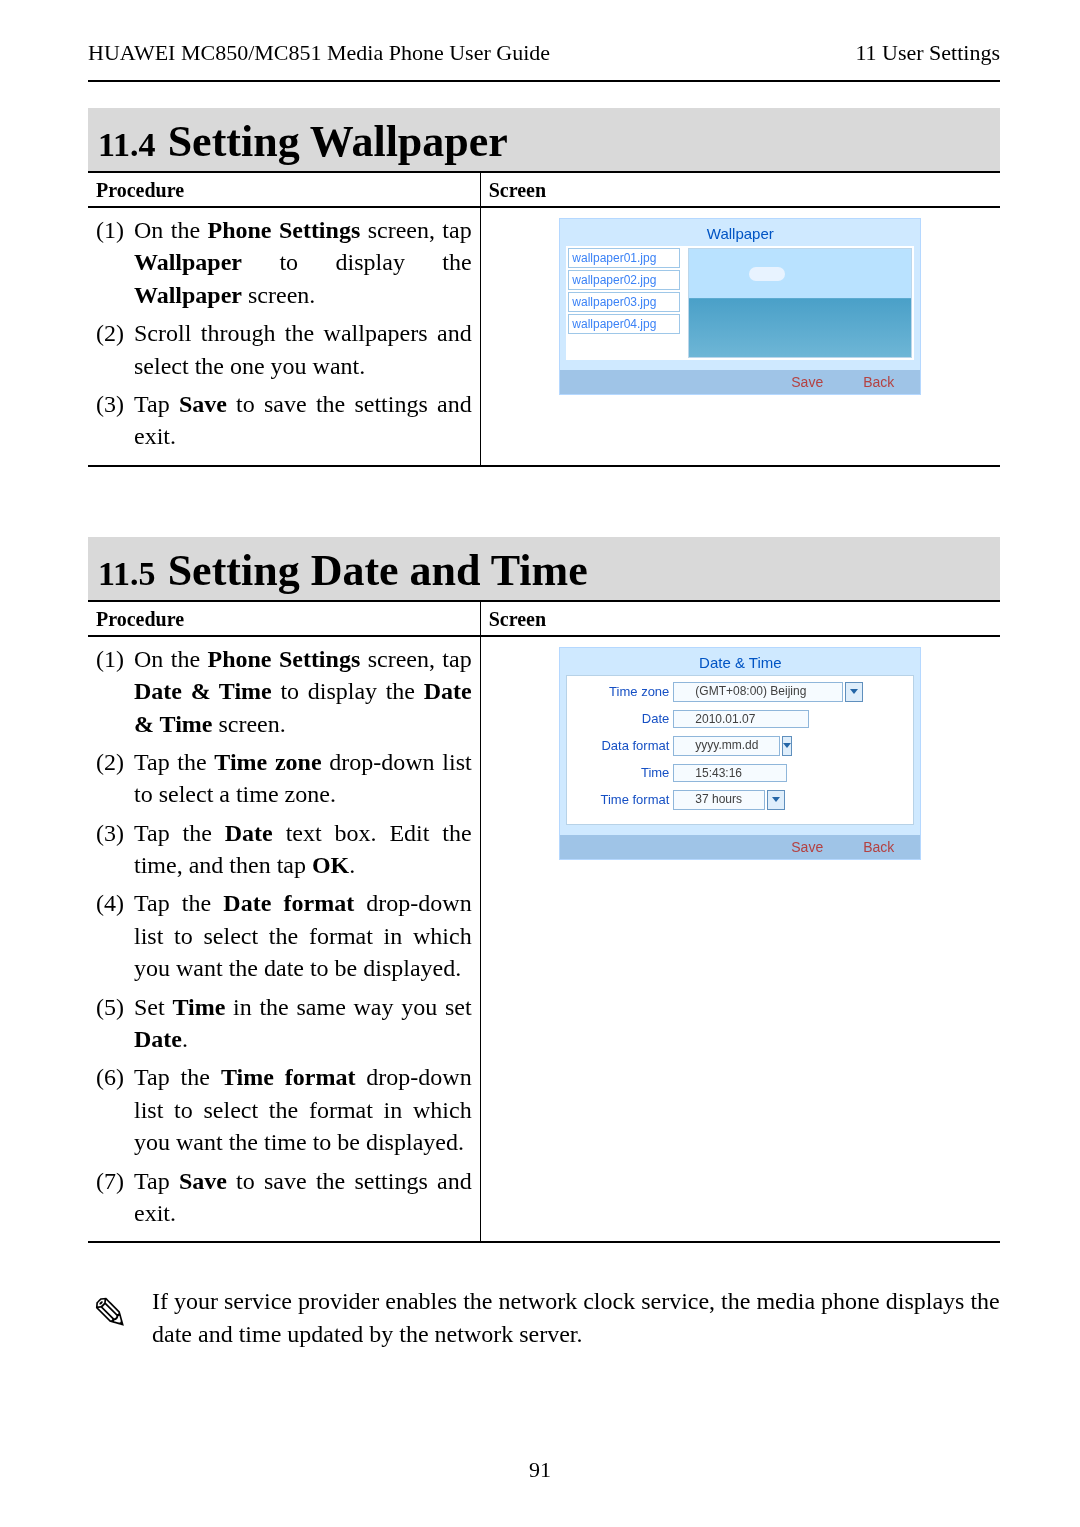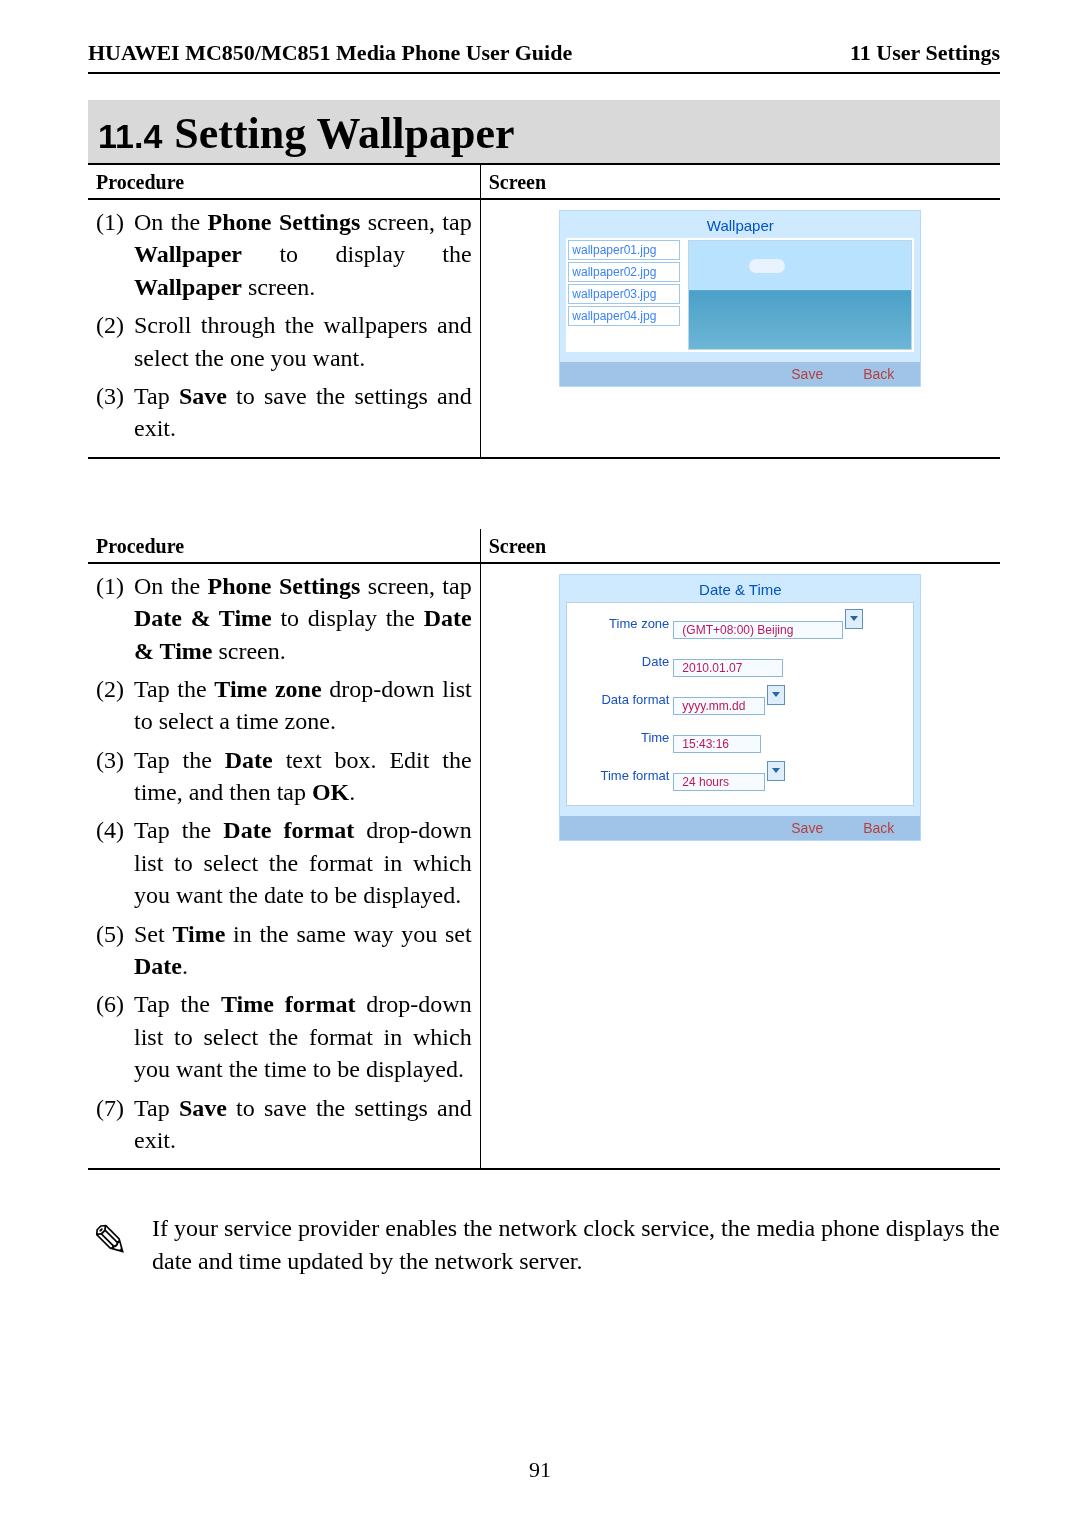--- a/index.html
+++ b/index.html
@@ -13,32 +13,31 @@
     font-size: 24px;
   }
   .page {
     padding: 40px 80px 0 88px;
   }
   .header-row {
     display: flex;
     justify-content: space-between;
     font-size: 22px;
     border-bottom: 2px solid #000;
-    padding-bottom: 6px;
+    padding-bottom: 14px;
     margin-bottom: 26px;
-    font-weight: bold;
   }
   .section-heading {
     background: #d9d9d9;
     border-bottom: 2px solid #000;
     padding: 8px 8px 4px 10px;
     margin-bottom: 0;
   }
   .section-heading span.num {
-    font-family: Liberation Sans, sans-serif;
+    font-family: Liberation Serif, serif;
     font-weight: 900;
     font-size: 34px;
   }
   .section-heading span.title {
     font-weight: bold;
     font-size: 44px;
     margin-left: 6px;
   }
   table.proc {
     border-collapse: collapse;
@@ -146,25 +145,24 @@
     font-size: 13px;
   }
   .phone2 .row .lbl {
     width: 94px;
     text-align: right;
     color: #1650c4;
     padding-right: 4px;
   }
   .phone2 .row .val {
     border: 1px solid #8fb6da;
-    padding: 1px 8px;
-    color: #be185d;
+    padding: 1px 21px;
+    color: #404040;
     font-size: 12px;
     background: #f6fbff;
-    margin-top: 12px;
   }
   .phone2 .row .sel {
     width: 150px;
     display: flex;
   }
   .phone2 .row .sel .val { flex: 1; }
   .phone2 .row .drop {
     width: 16px; height: 18px; border: 1px solid #5f8fbd;
     background: #dfeefb; margin-left: 2px;
     display: flex; align-items: center; justify-content: center;
@@ -253,20 +251,24 @@
             <div class="btn">Back</div>
           </div>
         </div>
       </td>
     </tr>
   </tbody>
     </table>
 
   <div style="height:70px"></div>
 
+  <div class="section-heading">
+    <span class="num">11.5</span>
+    <span class="title">Setting Date and Time</span>
+  </div>
 
   <table class="proc">
     <colgroup>
         <col style="width:43%">
         <col style="width:57%">
       </colgroup>
     <tbody>
         <tr>
       <th>Procedure</th>
       <th>Screen</th>
@@ -324,21 +326,21 @@
                     <div class="drop"></div>
                   </div>
             </div>
             <div class="row">
               <div class="lbl">Time</div>
               <div class="val" style="width:70px">15:43:16</div>
             </div>
             <div class="row">
               <div class="lbl">Time format</div>
               <div class="sel" style="width:112px">
-                    <div class="val">24 hours</div>
+                    <div class="val">37 hours</div>
                     <div class="drop"></div>
                   </div>
             </div>
           </div>
           <div class="btn-row">
             <div class="spacer"></div>
             <div class="btn">Save</div>
             <div class="btn">Back</div>
           </div>
         </div>

